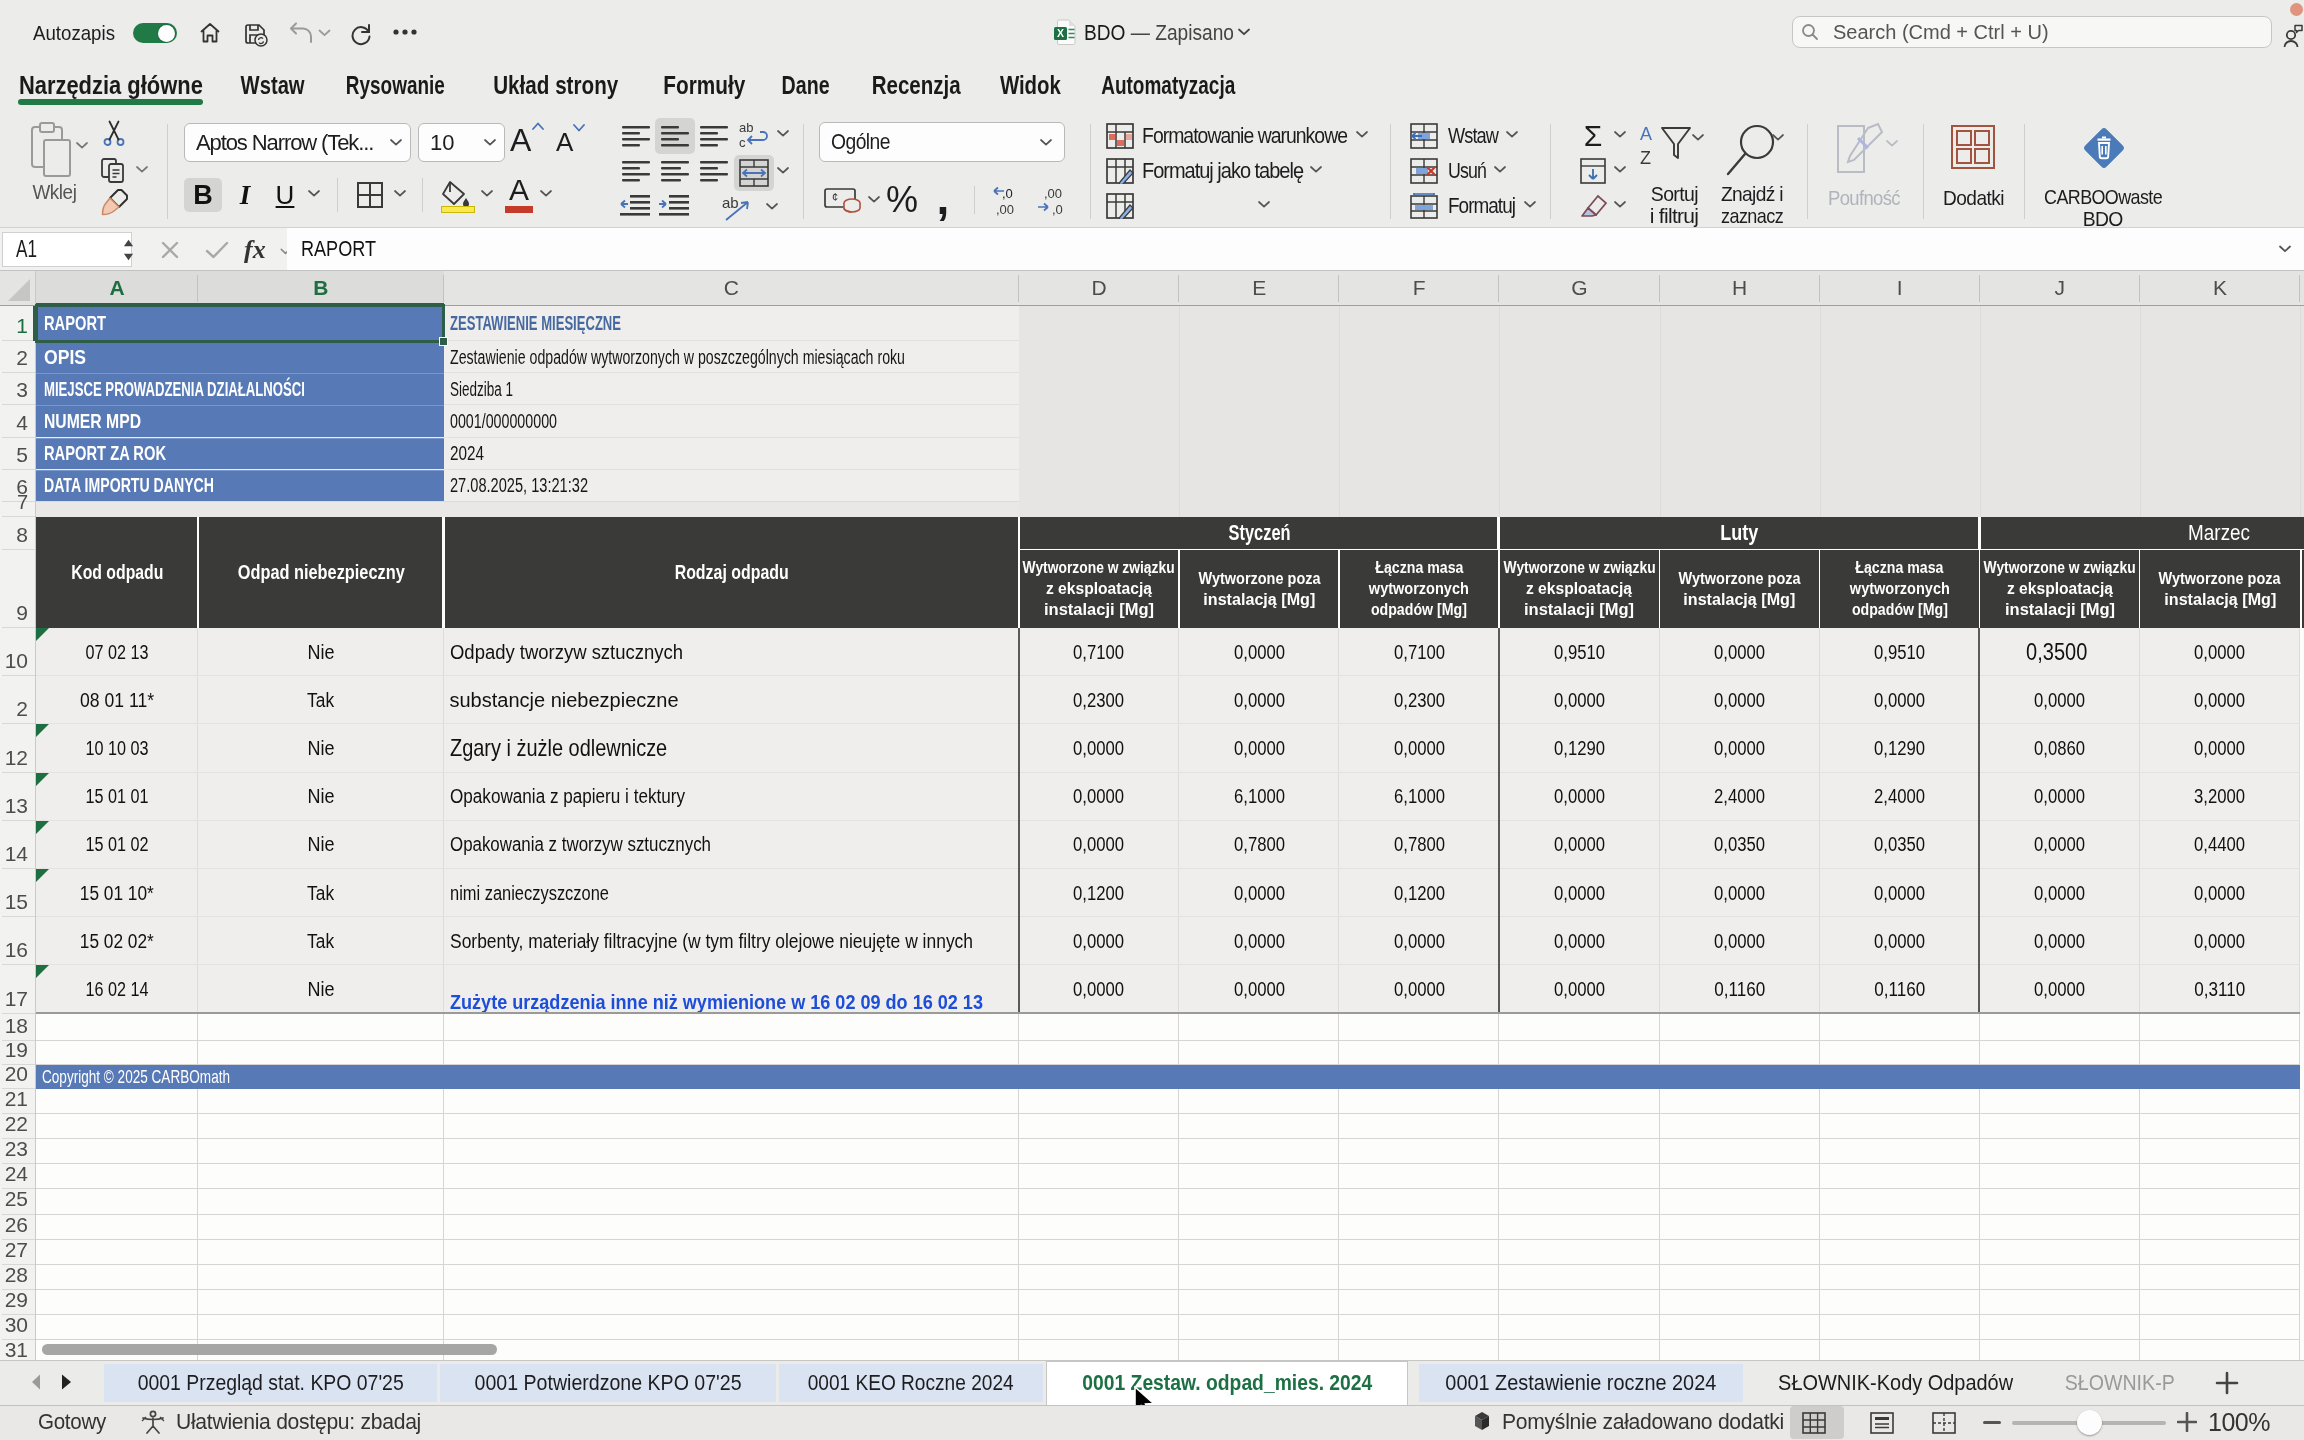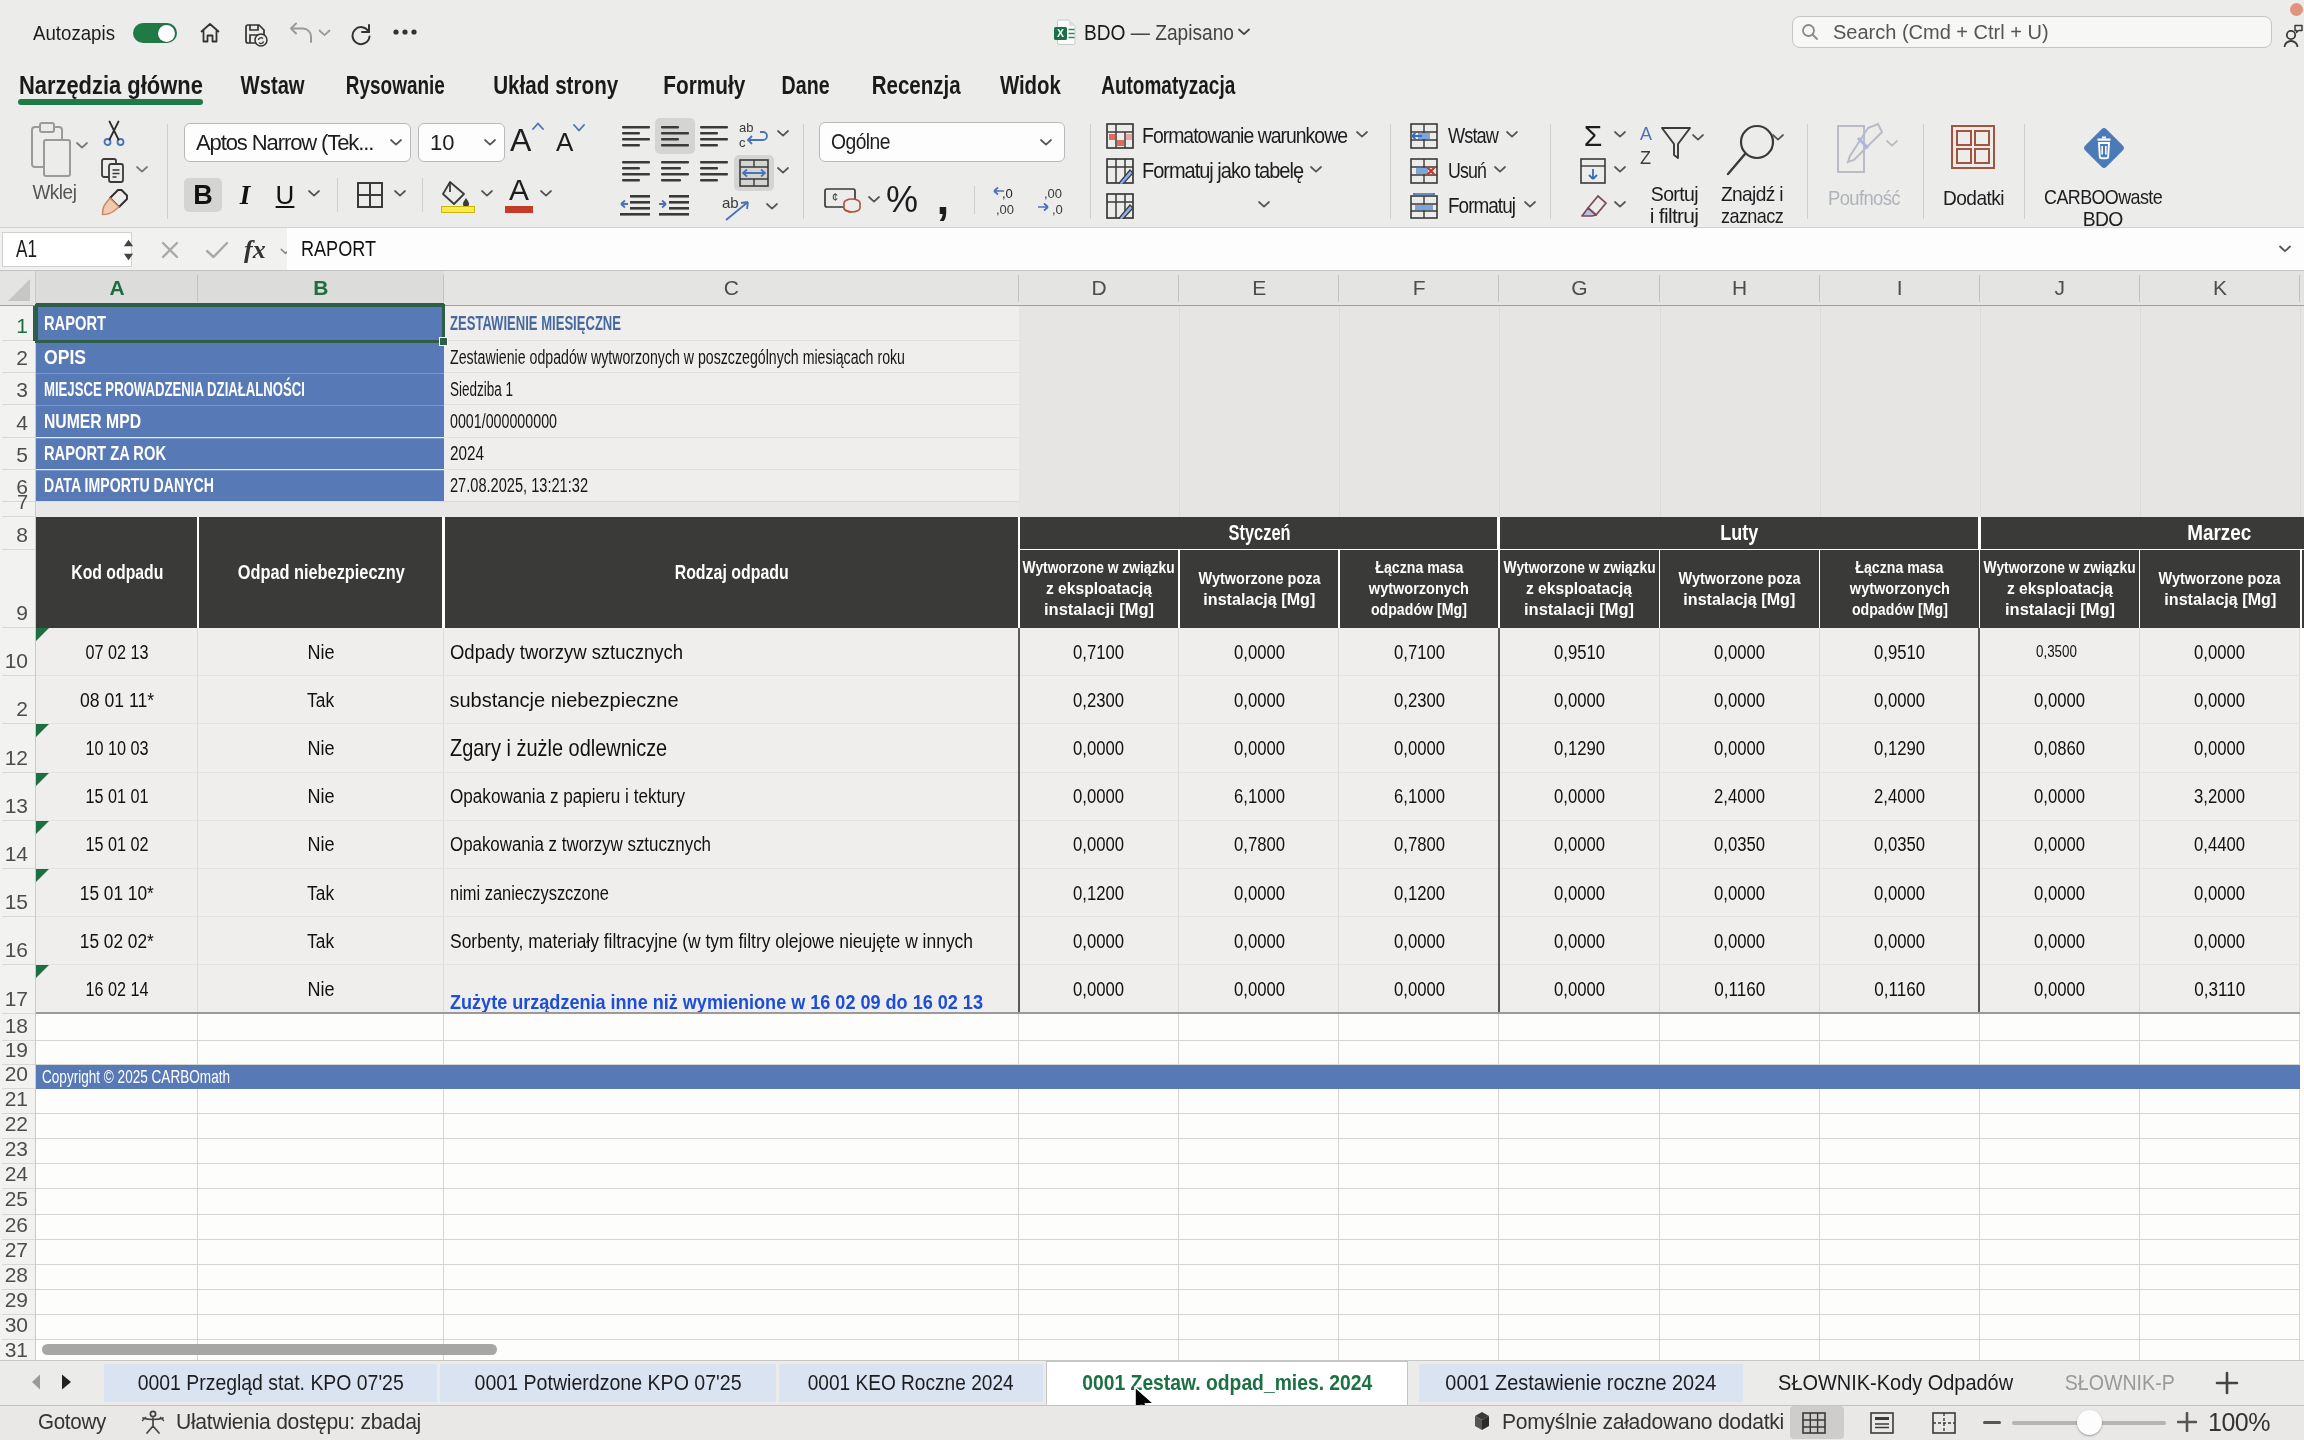--- a/index.html
+++ b/index.html
@@ -660,21 +660,21 @@
 <div class="abs" style="left:36.0px;top:516.5px;width:983.0px;height:111.5px;background:#3a3a39;"></div>
 <div class="abs" style="left:1019.0px;top:516.5px;width:480.4px;height:33.0px;background:#3a3a39;"></div>
 <div class="abs" style="left:1019.0px;top:516.5px;width:480.4px;height:33.0px;display:flex;align-items:center;font-size:22px;font-weight:700;color:#fff;justify-content:center;">
     <span id="monD" style="display:inline-block;transform-origin:50% 50%;">Styczeń</span>
   </div>
 <div class="abs" style="left:1499.4px;top:516.5px;width:480.4px;height:33.0px;background:#3a3a39;"></div>
 <div class="abs" style="left:1499.4px;top:516.5px;width:480.4px;height:33.0px;display:flex;align-items:center;font-size:22px;font-weight:700;color:#fff;justify-content:center;">
     <span id="monG" style="display:inline-block;transform-origin:50% 50%;">Luty</span>
   </div>
 <div class="abs" style="left:1979.8px;top:516.5px;width:324.2px;height:33.0px;background:#3a3a39;"></div>
-<div class="abs" style="left:2139.0px;top:516.5px;width:160.0px;height:33.0px;display:flex;align-items:center;font-size:22px;font-weight:700;color:#fff;justify-content:center;">
+<div class="abs" style="left:2139.0px;top:516.5px;width:160.0px;height:33.0px;display:flex;align-items:center;font-size:22px;font-weight:400;color:#fff;justify-content:center;">
     <span id="monJ" style="display:inline-block;transform-origin:50% 50%;">Marzec</span>
   </div>
 <div class="abs" style="left:1019.0px;top:548.5px;width:1285.0px;height:1.8px;background:#fdfdfc;"></div>
 <div class="abs" style="left:1497.4px;top:516.5px;width:3.0px;height:33.0px;background:#fdfdfc;"></div>
 <div class="abs" style="left:1977.8px;top:516.5px;width:3.0px;height:33.0px;background:#fdfdfc;"></div>
 <div class="abs" style="left:1017.5px;top:516.5px;width:2.5px;height:33.0px;background:#fdfdfc;"></div>
 <div class="abs" style="left:1019.0px;top:549.5px;width:160.1px;height:78.5px;background:#3a3a39;display:flex;align-items:center;justify-content:center;text-align:center;font-size:16.5px;font-weight:700;color:#fff;">
     <div>
       <div style="line-height:21px;"><span id="h9D0" style="display:inline-block;transform-origin:50% 50%;">Wytworzone w związku</span></div>
       <div style="line-height:21px;"><span id="h9D1" style="display:inline-block;transform-origin:50% 50%;">z eksploatacją</span></div>
@@ -782,21 +782,21 @@
   </div>
 <div class="abs" style="left:1499.4px;top:628.0px;width:160.1px;height:48.2px;display:flex;align-items:center;font-size:20px;color:#111;justify-content:center;">
     <span id="v10G" style="display:inline-block;transform-origin:50% 50%;">0,9510</span>
   </div>
 <div class="abs" style="left:1659.5px;top:628.0px;width:160.1px;height:48.2px;display:flex;align-items:center;font-size:20px;color:#111;justify-content:center;">
     <span id="v10H" style="display:inline-block;transform-origin:50% 50%;">0,0000</span>
   </div>
 <div class="abs" style="left:1819.6px;top:628.0px;width:160.1px;height:48.2px;display:flex;align-items:center;font-size:20px;color:#111;justify-content:center;">
     <span id="v10I" style="display:inline-block;transform-origin:50% 50%;">0,9510</span>
   </div>
-<div class="abs" style="left:1979.8px;top:628.0px;width:154px;height:48.2px;display:flex;align-items:center;font-size:16px;color:#111;justify-content:center;">
+<div class="abs" style="left:1979.8px;top:628.0px;width:154px;height:48.2px;display:flex;align-items:center;font-size:24px;color:#111;justify-content:center;">
     <span id="v10J" style="display:inline-block;transform-origin:50% 50%;">0,3500</span>
   </div>
 <div class="abs" style="left:2139.9px;top:628.0px;width:160.1px;height:48.2px;display:flex;align-items:center;font-size:20px;color:#111;justify-content:center;">
     <span id="v10K" style="display:inline-block;transform-origin:50% 50%;">0,0000</span>
   </div>
 <svg class="abs" style="left:36px;top:628.0px" width="13" height="13" viewBox="0 0 13 13">
     <path d="M0 0 H13 L0 13 Z" fill="#1d6f42"></path>
   </svg>
 <div class="abs" style="left:36.0px;top:676.2px;width:2264.0px;height:48.2px;background:#efeeed;"></div>
 <div class="abs" style="left:197.0px;top:676.2px;width:1.0px;height:48.2px;background:#dddcdb;"></div>

